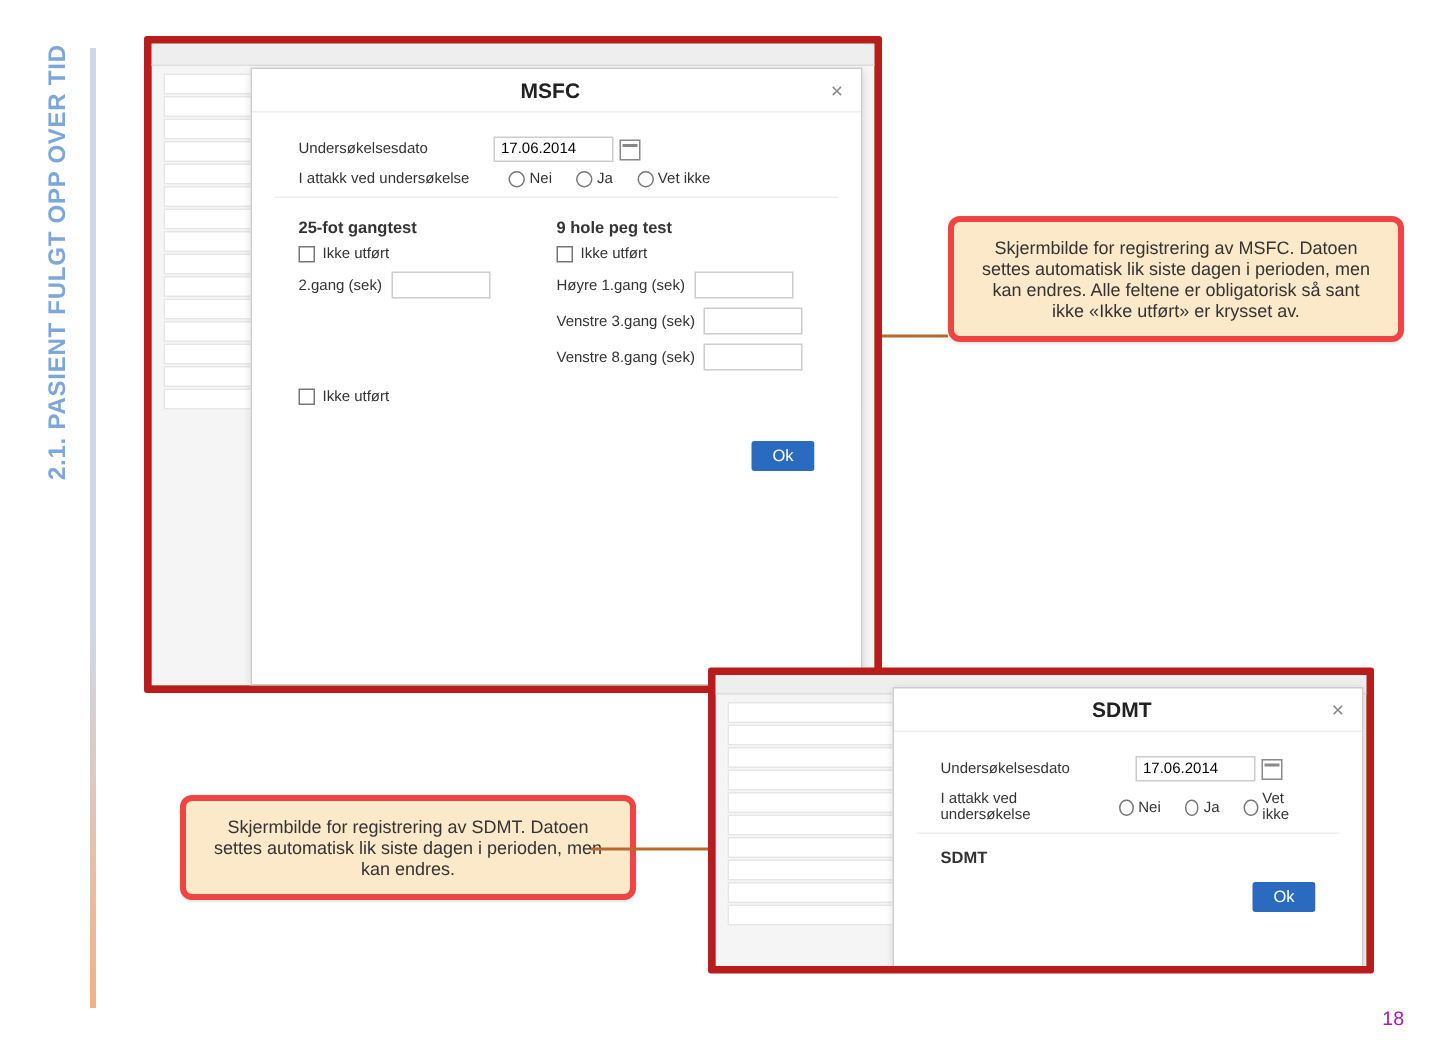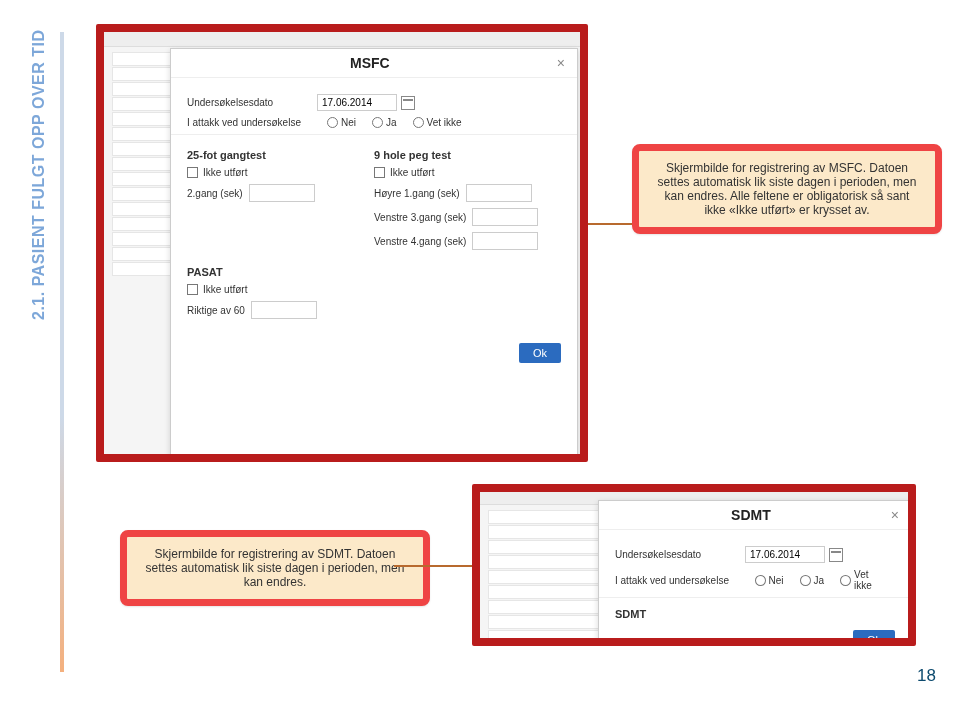--- a/index.html
+++ b/index.html
@@ -1,39 +1,39 @@
 <!DOCTYPE html>
 <html><head>
 <meta charset="utf-8">
 <style>
 html,body{margin:0;padding:0;width:960px;height:702px;background:#fff;font-family:Arial,Helvetica,sans-serif;font-size:10px;overflow:hidden;position:relative}
 .sidebar-label{position:absolute;left:30px;top:320px;transform:rotate(-90deg);transform-origin:left top;font-family:Verdana,Arial,sans-serif;font-size:16px;font-weight:bold;color:#7da7d9;letter-spacing:0.5px;white-space:nowrap}
 .sidebar-stripe{position:absolute;left:60px;top:32px;width:4px;height:640px;background:linear-gradient(180deg,#cdd9e8 0%,#cdd9e8 60%,#f4b07e 100%)}
-.page-num{position:absolute;right:24px;bottom:16px;font-size:17px;color:#0c4a6e}
-.callout{position:absolute;background:#fce9c9;border:7px solid #ef4444;border-radius:8px;padding:10px 14px;font-size:12px;color:#333;text-align:center;box-shadow:0 1px 2px rgba(0,0,0,0.1)}
+.page-num{position:absolute;right:24px;bottom:16px;font-size:13px;color:#a21caf}
+.callout{position:absolute;background:#fce9c9;border:4px solid #ef4444;border-radius:8px;padding:10px 14px;font-size:12px;color:#333;text-align:center;box-shadow:0 1px 2px rgba(0,0,0,0.1)}
 .callout1{left:632px;top:144px;width:268px}
 .callout2{left:120px;top:530px;width:268px}
 .callout-line1{position:absolute;left:492px;top:223px;width:140px;height:2px;background:#b86a2e}
 .callout-line2{position:absolute;left:394px;top:565px;width:78px;height:2px;background:#b86a2e}
 
 
-.shot{position:absolute;background:#a16207;border:8px solid #b91c1c;border-radius:2px;overflow:hidden;box-sizing:border-box}
+.shot{position:absolute;background:#a16207;border:5px solid #b91c1c;border-radius:2px;overflow:hidden;box-sizing:border-box}
 .shot1{left:96px;top:24px;width:492px;height:438px}
-.shot2{left:472px;top:484px;width:444px;height:162px}
+.shot2{left:472px;top:445px;width:444px;height:204px}
 
 
 .ghost{position:absolute;background:#f5f5f5}
 .ghost-row{background:#fff;border:1px solid #e6e6e6;margin:1px 2px;height:12px}
 
 
 .modal{position:absolute;background:#fff;border:1px solid #ccc;box-shadow:0 2px 6px rgba(0,0,0,0.15)}
 .modal-header{padding:6px 12px;border-bottom:1px solid #eee;display:flex;align-items:center;justify-content:space-between}
 .modal-title{font-weight:bold;font-size:14px;color:#222}
 .modal-close{font-size:14px;color:#888;cursor:pointer}
-.modal-body{padding:10px 16px;font-size:10px;color:#333}
+.modal-body{padding:10px 31px;font-size:10px;color:#333}
 .field-row{display:flex;align-items:center;margin:6px 0}
 .field-label{width:130px;color:#333}
 .date-input{border:1px solid #ccc;padding:2px 4px;width:70px;font-size:10px}
 .cal-icon{display:inline-block;width:12px;height:12px;border:1px solid #888;margin-left:4px;position:relative;vertical-align:middle}
 .cal-icon::before{content:"";position:absolute;top:2px;left:1px;right:1px;height:2px;background:#888}
 .radio{display:inline-block;width:9px;height:9px;border:1px solid #777;border-radius:50%;margin:0 3px 0 10px;vertical-align:middle}
 .radio-lbl{margin-right:6px}
 .checkbox{display:inline-block;width:9px;height:9px;border:1px solid #777;margin-right:5px;vertical-align:middle}
 .section-h{font-weight:bold;font-size:11px;margin:10px 0 4px 0}
 .two-col{display:flex;}
@@ -120,33 +120,28 @@
             </div>
           <div class="field-row">
               <span>Høyre 1.gang (sek)</span>
               <input class="mini-input" style="">
             </div>
           <div class="field-row">
               <span>Venstre 3.gang (sek)</span>
               <input class="mini-input" style="">
             </div>
           <div class="field-row">
-              <span>Venstre 4.gang (sek)</span>
+              <span>Venstre 8.gang (sek)</span>
               <input class="mini-input" style="">
             </div>
         </div>
       </div>
-      <div class="section-h">PASAT</div>
       <div class="field-row">
           <span class="checkbox"></span>
           <span>Ikke utført</span>
-        </div>
-      <div class="field-row">
-          <span>Riktige av 60</span>
-          <input class="mini-input" style="">
         </div>
       <div style="margin-top:24px;overflow:hidden">
         <button class="ok-btn">Ok</button>
       </div>
     </div>
   </div>
 </div>
 
 <div class="shot shot2">
   <div class="ghost" style="left:0;top:0;width:100%;height:100%;">

